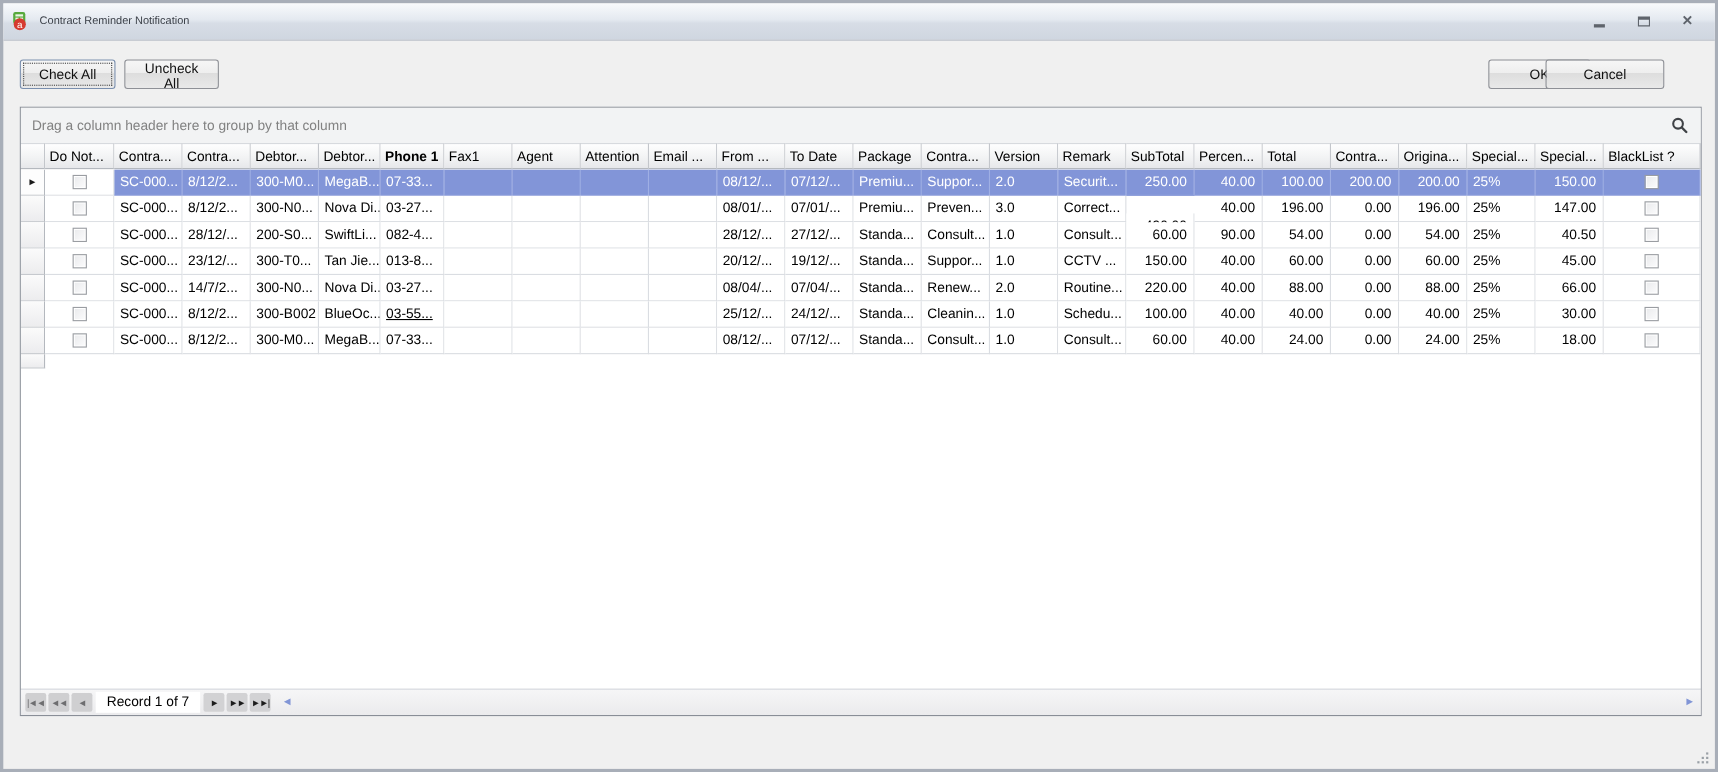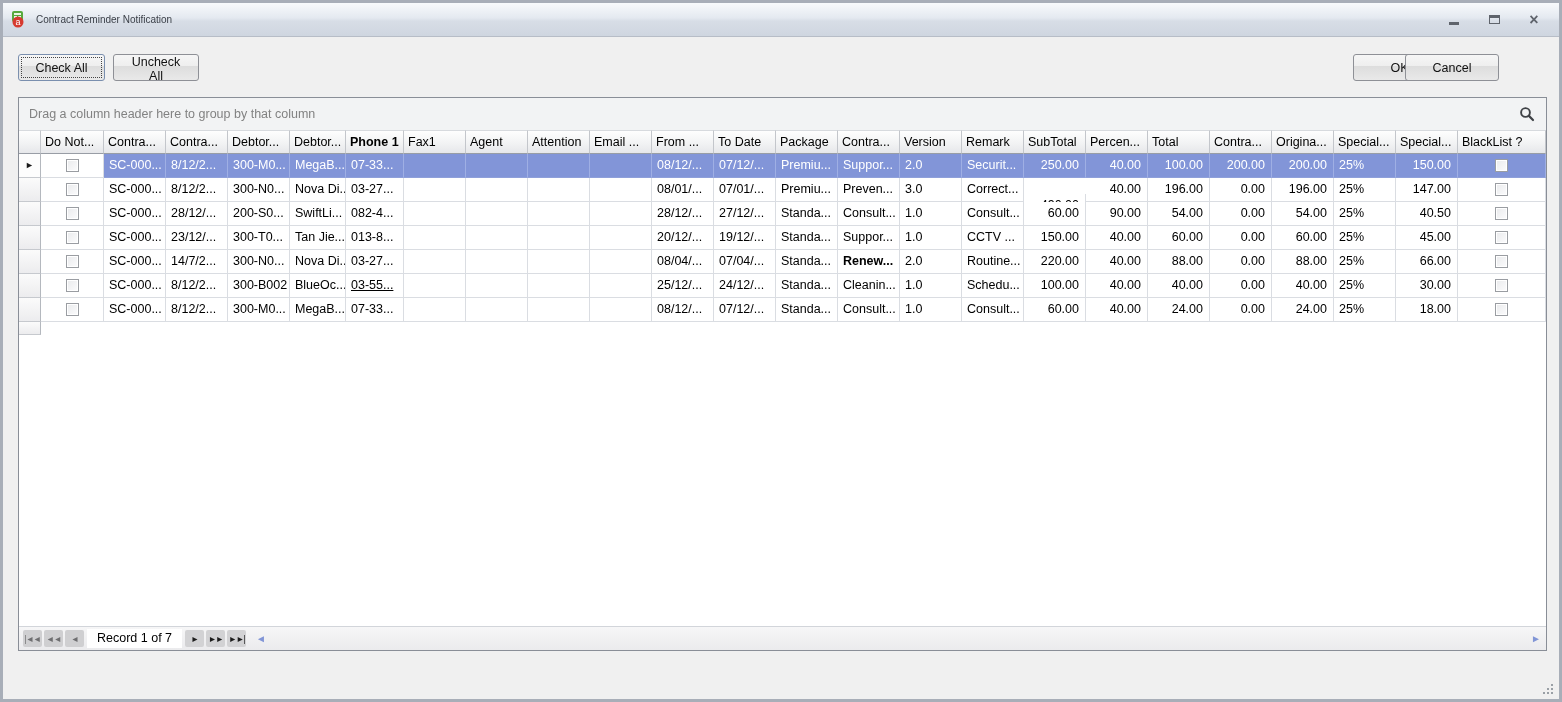--- a/index.html
+++ b/index.html
@@ -90,21 +90,21 @@
       <span class="wbtn">
           <span class="max-glyph"></span>
         </span>
       <span class="wbtn close-glyph">×</span>
     </div>
   </div>
 
   <button class="btn focused" style="left:15px;top:51px;width:87px;">Check All</button>
   <button class="btn" style="left:110px;top:51px;width:86px;">Uncheck All</button>
   <button class="btn" style="left:1350px;top:51px;width:93px;">OK</button>
-  <button class="btn" style="left:1402px;top:51px;width:94px;">Cancel</button>
+  <button class="btn" style="left:1402px;top:51px;width:108px;">Cancel</button>
 
   <div class="grid-panel">
     <div class="group-row">
       <span>Drag a column header here to group by that column</span>
       <span class="search">
         <svg width="16" height="16" viewBox="0 0 16 16">
           <circle cx="6.5" cy="6.5" r="4.4" fill="none" stroke="#3f4246" stroke-width="1.9"></circle>
           <line x1="9.9" y1="9.9" x2="14" y2="14" stroke="#3f4246" stroke-width="2.2" stroke-linecap="round"></line>
         </svg>
       </span>
@@ -271,21 +271,21 @@
           <div class="cell" style="width: 62px;">300-N0...</div>
           <div class="cell" style="width: 56px;">Nova Di...</div>
           <div class="cell" style="width: 58px;">03-27...</div>
           <div class="cell" style="width: 62px;"></div>
           <div class="cell" style="width: 62px;"></div>
           <div class="cell" style="width: 62px;"></div>
           <div class="cell" style="width: 62px;"></div>
           <div class="cell" style="width: 62px;">08/04/...</div>
           <div class="cell" style="width: 62px;">07/04/...</div>
           <div class="cell" style="width: 62px;">Standa...</div>
-          <div class="cell" style="width: 62px; font-weight: bold;">Renew...</div>
+          <div class="cell" style="width: 62px;">Renew...</div>
           <div class="cell" style="width: 62px;">2.0</div>
           <div class="cell" style="width: 62px;">Routine...</div>
           <div class="cell num" style="width: 62px;">220.00</div>
           <div class="cell num" style="width: 62px;">40.00</div>
           <div class="cell num" style="width: 62px;">88.00</div>
           <div class="cell num" style="width: 62px;">0.00</div>
           <div class="cell num" style="width: 62px;">88.00</div>
           <div class="cell" style="width: 62px;">25%</div>
           <div class="cell num" style="width: 62px;">66.00</div>
           <div class="cell cb" style="width: 86px; flex: 1 1 auto;">

